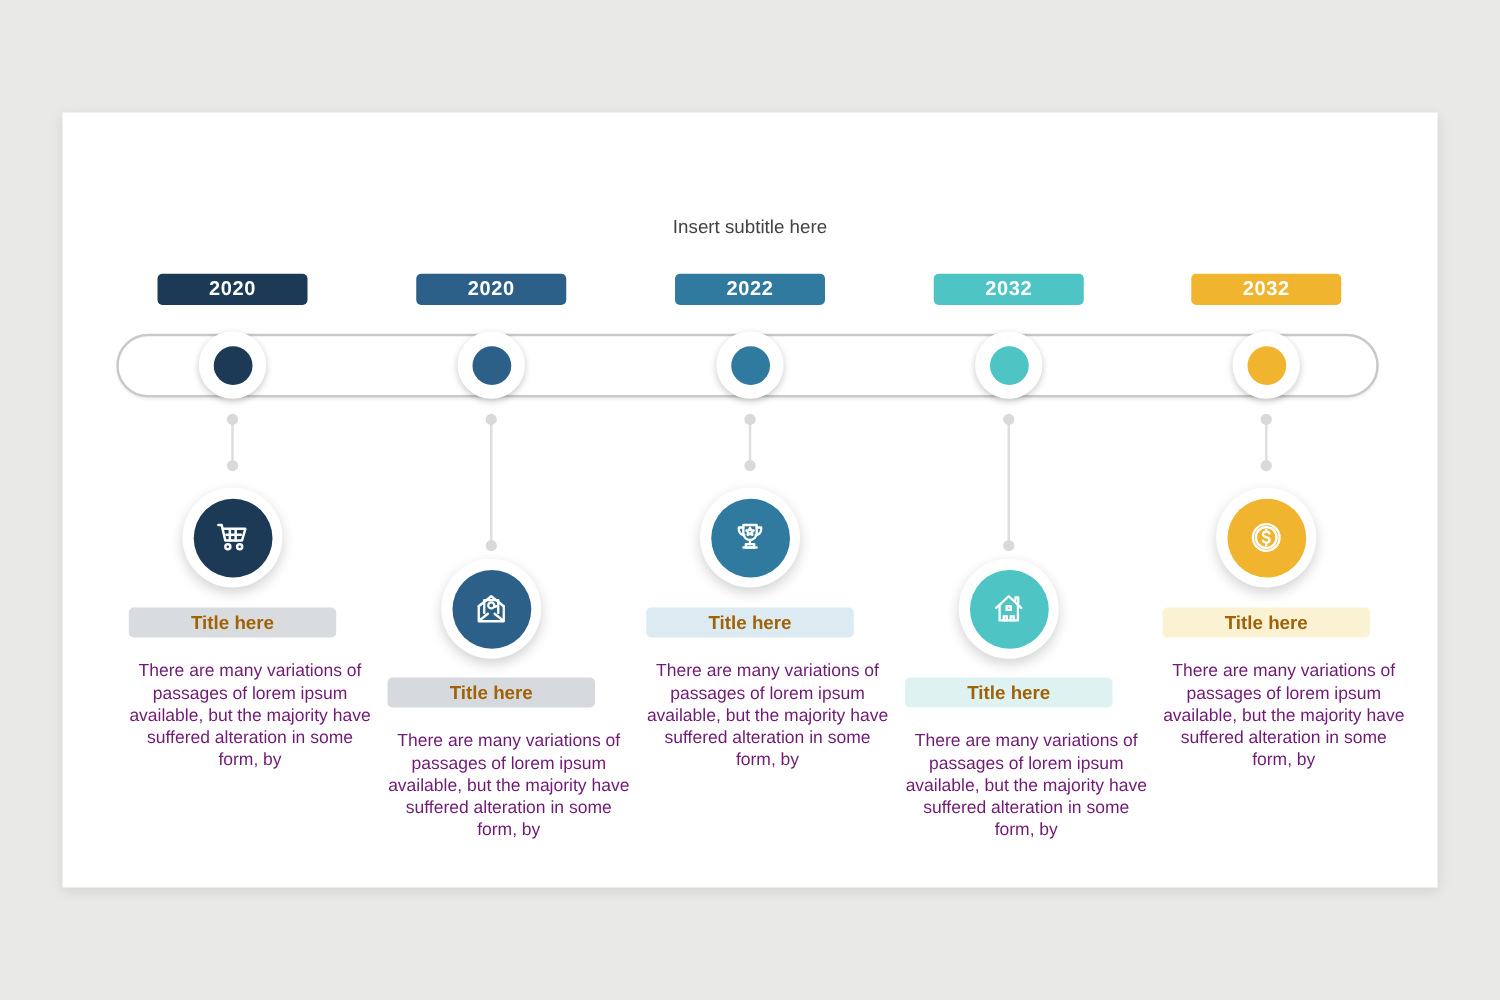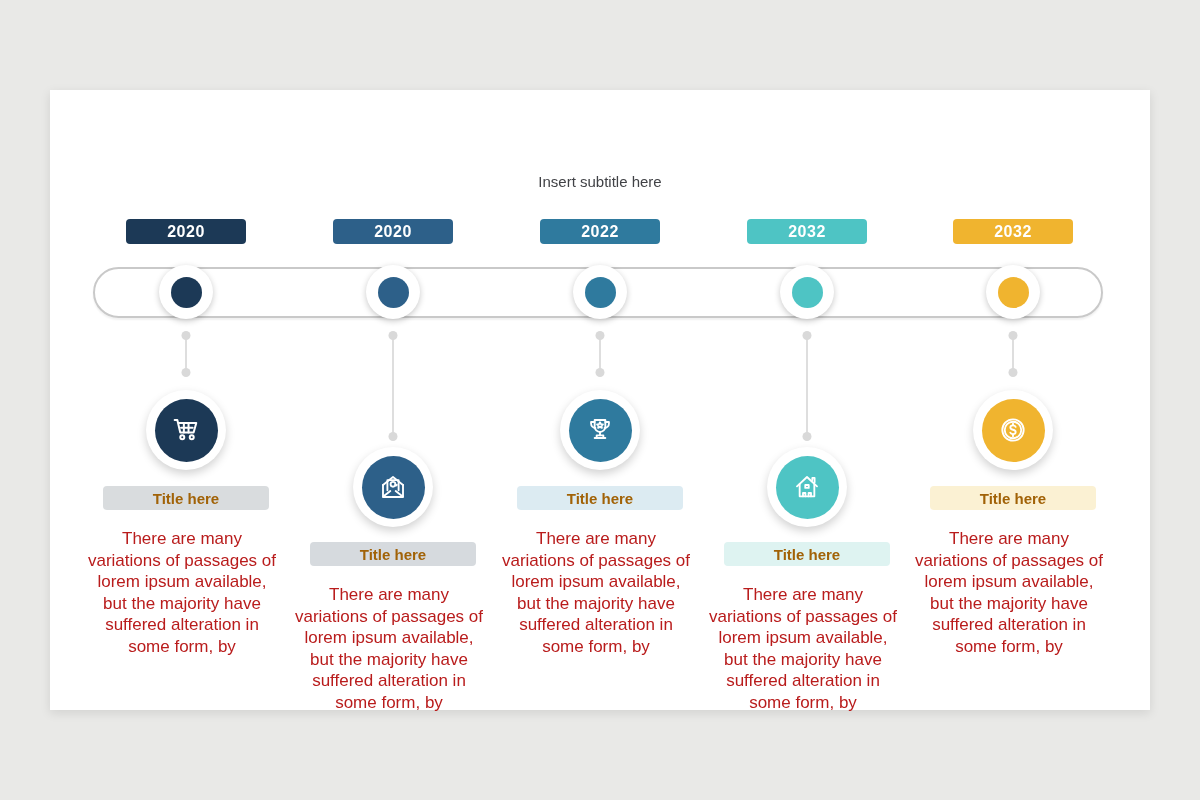--- a/index.html
+++ b/index.html
@@ -100,24 +100,24 @@
     width: 166px; height: 24px;
     background: var(--badge-bg);
     border-radius: 4px;
     display: flex; align-items: center; justify-content: center;
     font-size: 15px; font-weight: 700; color: #a16207;
   }
   .title-badge.high { top: 396px; }
   .title-badge.low  { top: 452px; }
 
   .body-text {
-    position: absolute; left: 4px;
+    position: absolute; left: 22px;
     width: 194px;
     text-align: center;
-    font-size: 17px; line-height: 1.27; color: #b91c1c;
+    font-size: 14px; line-height: 1.27; color: #701a75;
   }
   .body-text.high { top: 438px; }
   .body-text.low  { top: 494px; }
 </style>
 </head>
 <body>
 
 <div class="slide">
 
   <div class="subtitle">Insert subtitle here</div>

